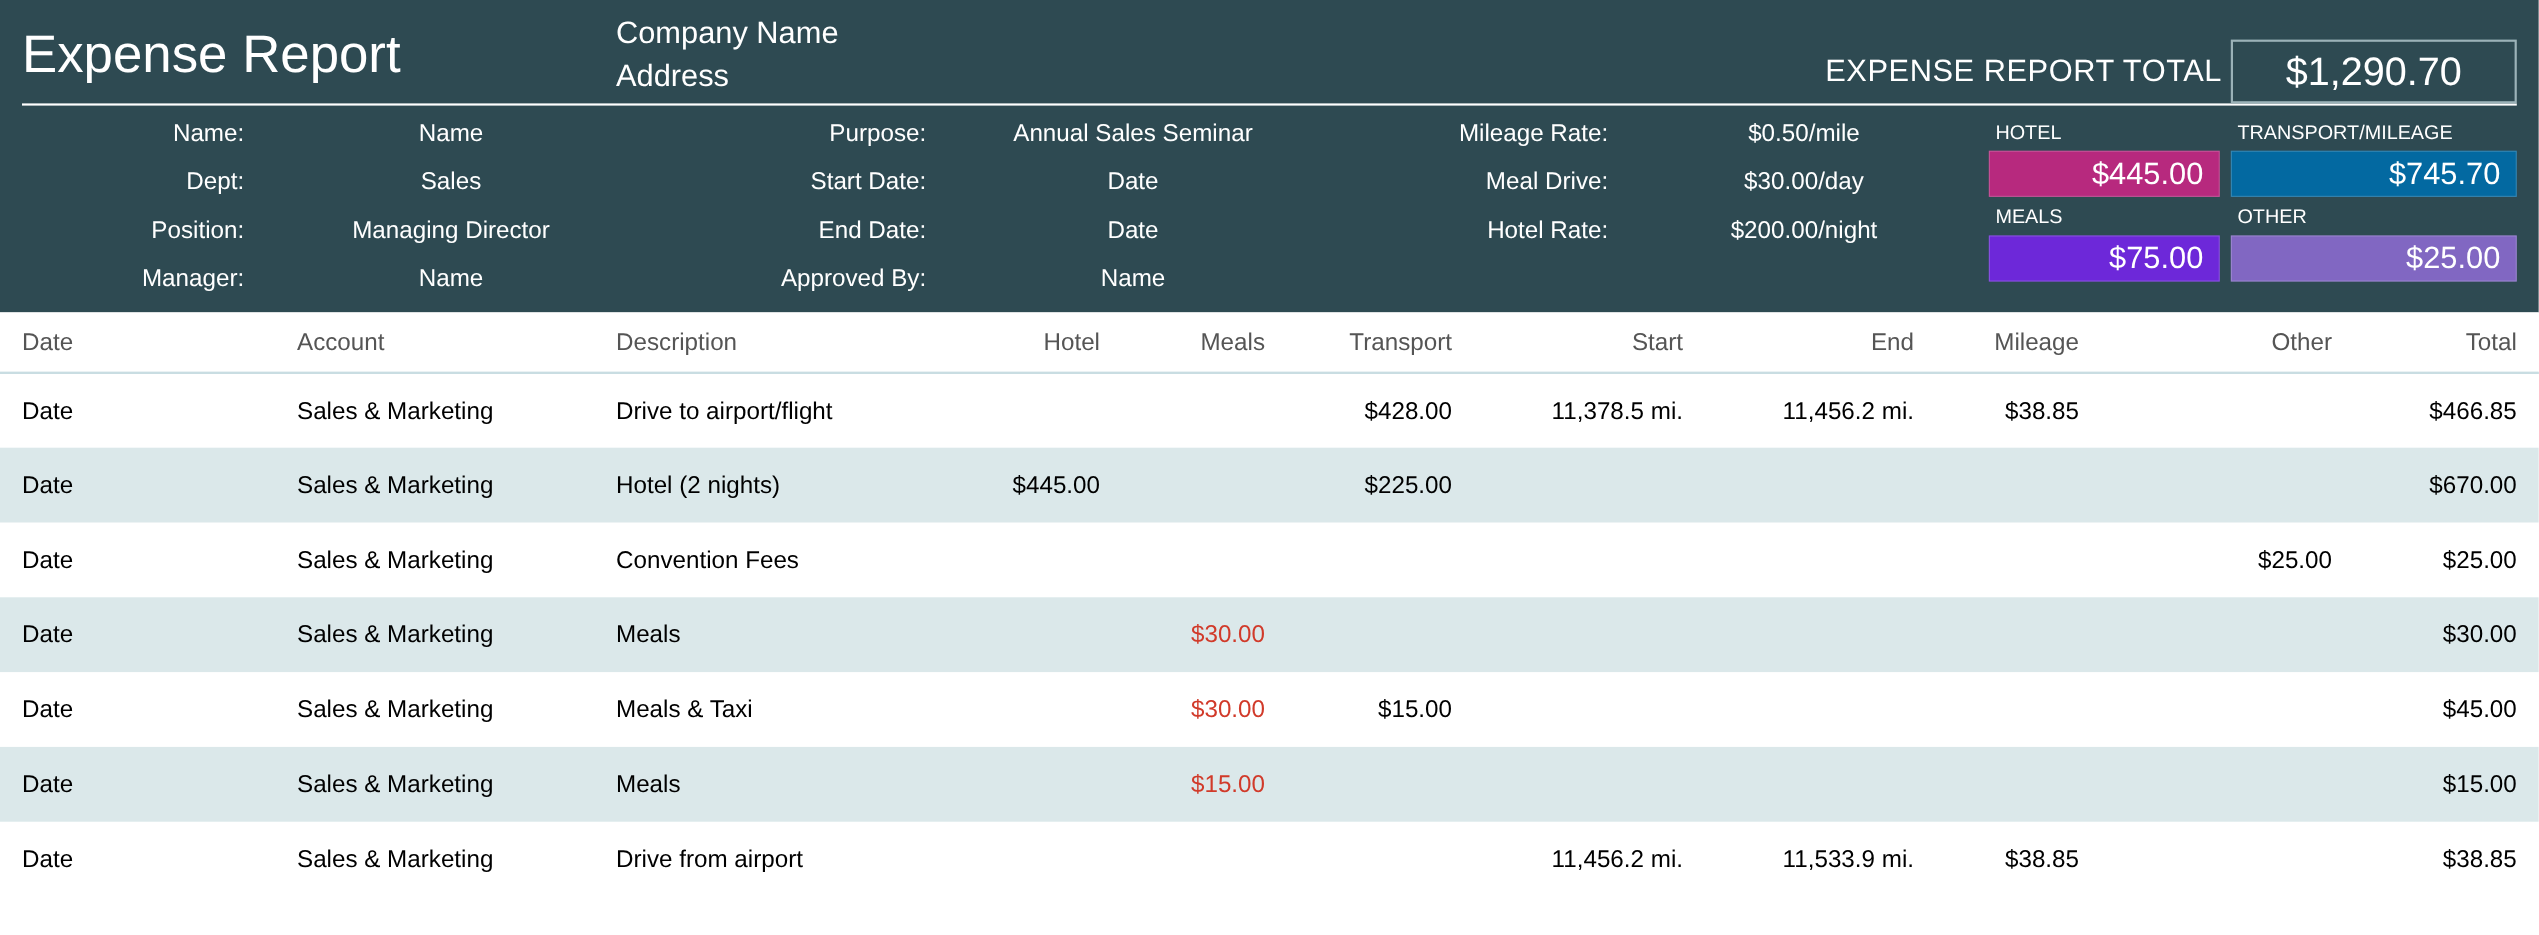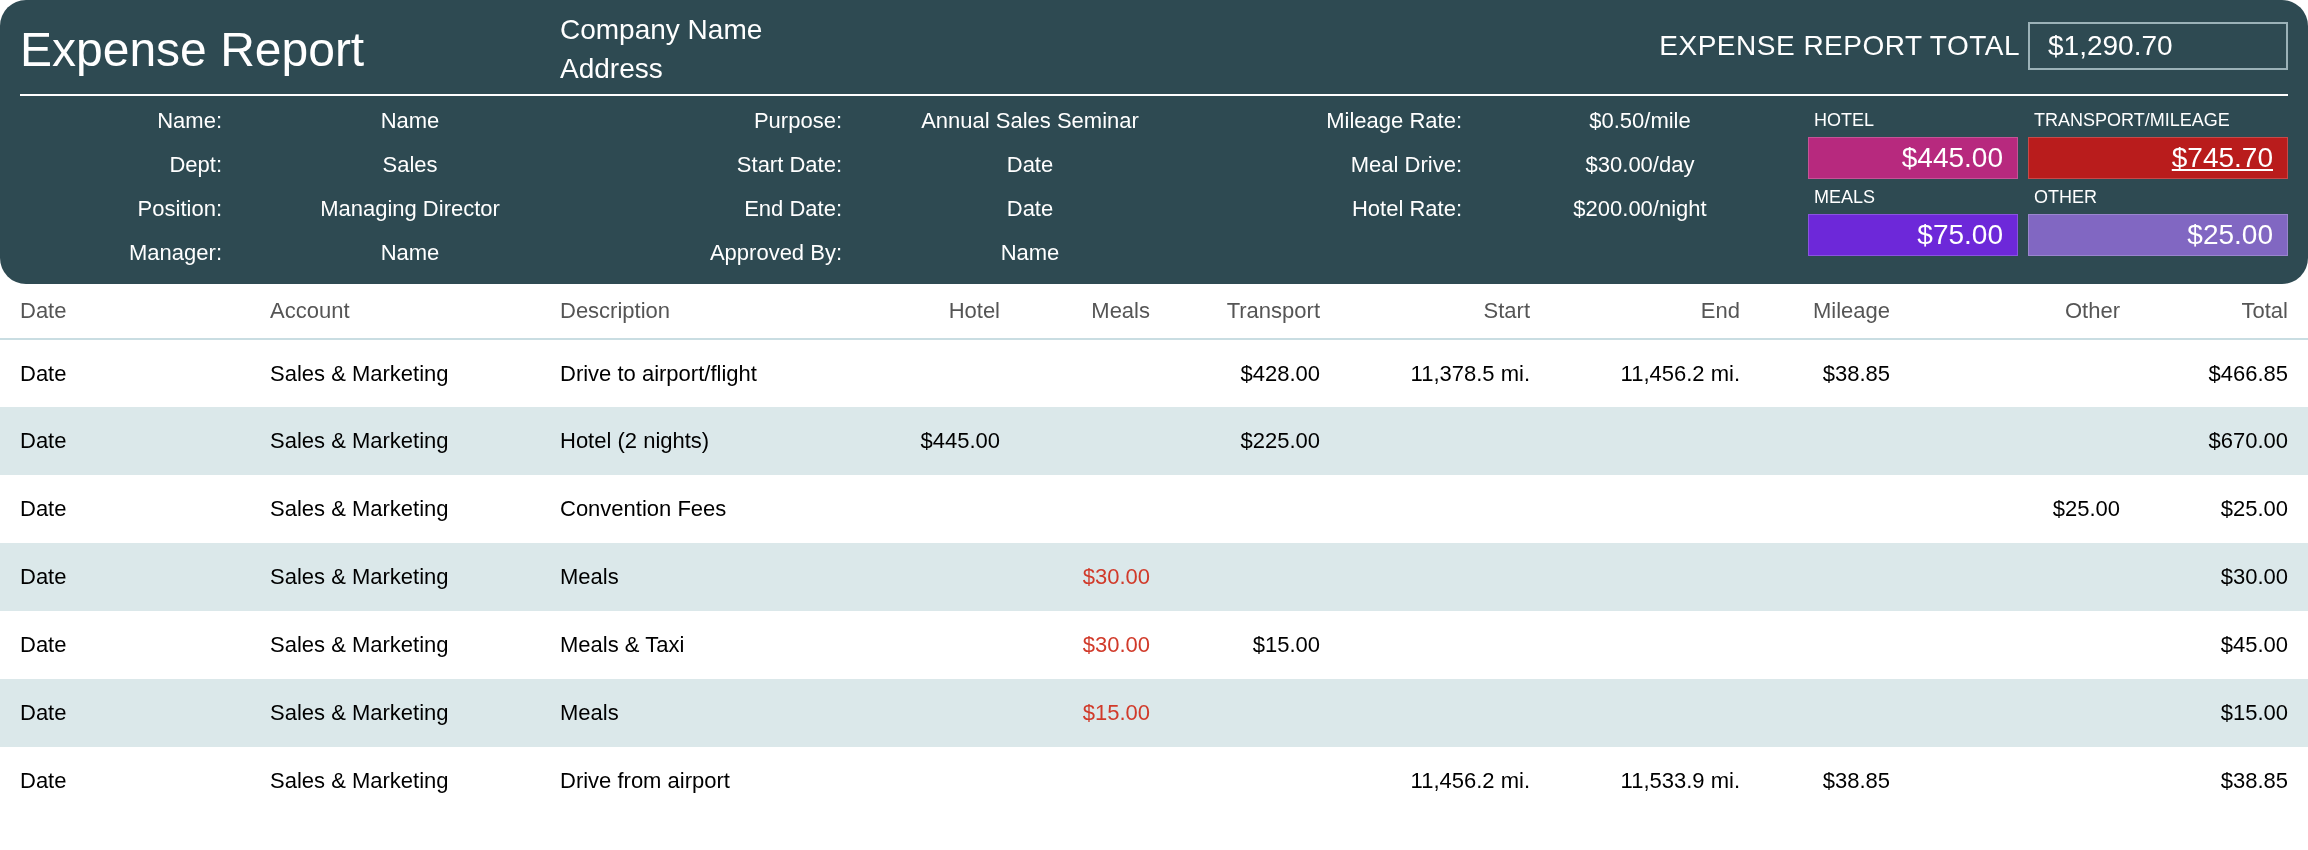--- a/index.html
+++ b/index.html
@@ -6,21 +6,20 @@
   body {
     font-family: "Segoe UI", Arial, sans-serif;
     width: 2308px;
     background: #fff;
     color: #000;
   }
   .header {
     background: #2e4a52;
     color: #fff;
     padding: 10px 20px 18px 20px;
-    border-radius: 26px;
   }
   .header-top {
     display: flex;
     align-items: center;
     border-bottom: 2px solid #fff;
     padding-bottom: 6px;
     margin-bottom: 12px;
     position: relative;
   }
   .title {
@@ -29,37 +28,37 @@
     width: 540px;
   }
   .company-block {
     font-size: 28px;
     font-weight: 500;
     line-height: 1.4;
   }
   .total-block {
     position: absolute;
     right: 0;
-    bottom: 24px;
+    bottom: 0;
     display: flex;
     align-items: center;
     gap: 8px;
   }
   .total-label {
     font-size: 28px;
     font-weight: 400;
     letter-spacing: 0.5px;
   }
   .total-box {
     border: 2px solid #9bb2b8;
     padding: 6px 18px;
-    font-size: 28px;
+    font-size: 36px;
     font-weight: 400;
     min-width: 260px;
-    text-align: left;
+    text-align: center;
   }
   .header-grid {
     display: flex;
     gap: 0;
   }
   .info-cols {
     display: grid;
     grid-template-columns: 230px 320px 300px 320px 300px 300px;
     row-gap: 18px;
     font-size: 22px;
@@ -77,21 +76,21 @@
   }
   .cat-label { font-size: 18px; padding: 2px 6px 0 6px; }
   .cat-box {
     font-size: 28px;
     font-weight: 500;
     text-align: right;
     padding: 4px 14px;
     border: 1px solid rgba(255,255,255,0.2);
   }
   .hotel-box { background: #b7297e; }
-  .transport-box { background: #b91c1c; text-decoration: underline; }
+  .transport-box { background: #0369a1; }
   .meals-box { background: #6d28d9; }
   .other-box { background: #8167c2; }
 
   table {
     width: 100%;
     border-collapse: collapse;
     font-size: 22px;
   }
   thead th {
     text-align: left;

